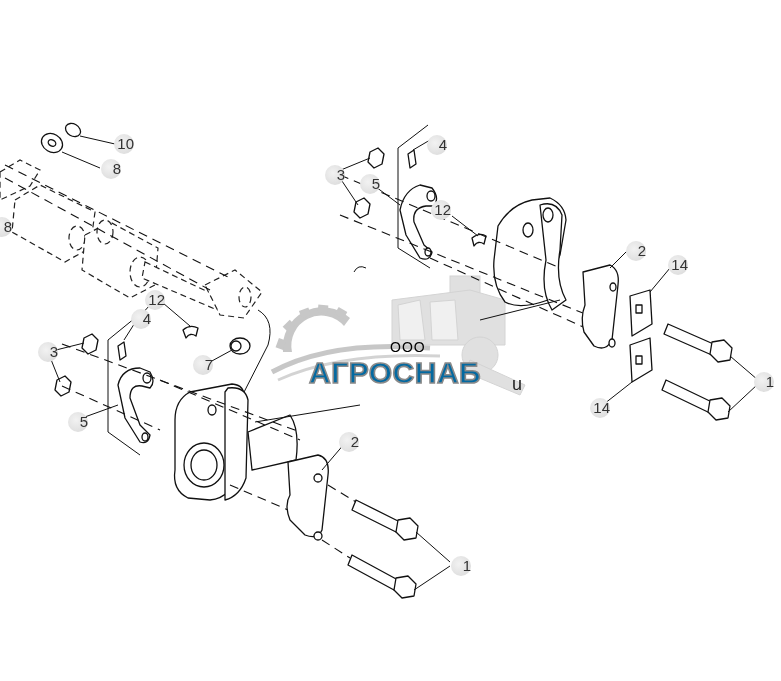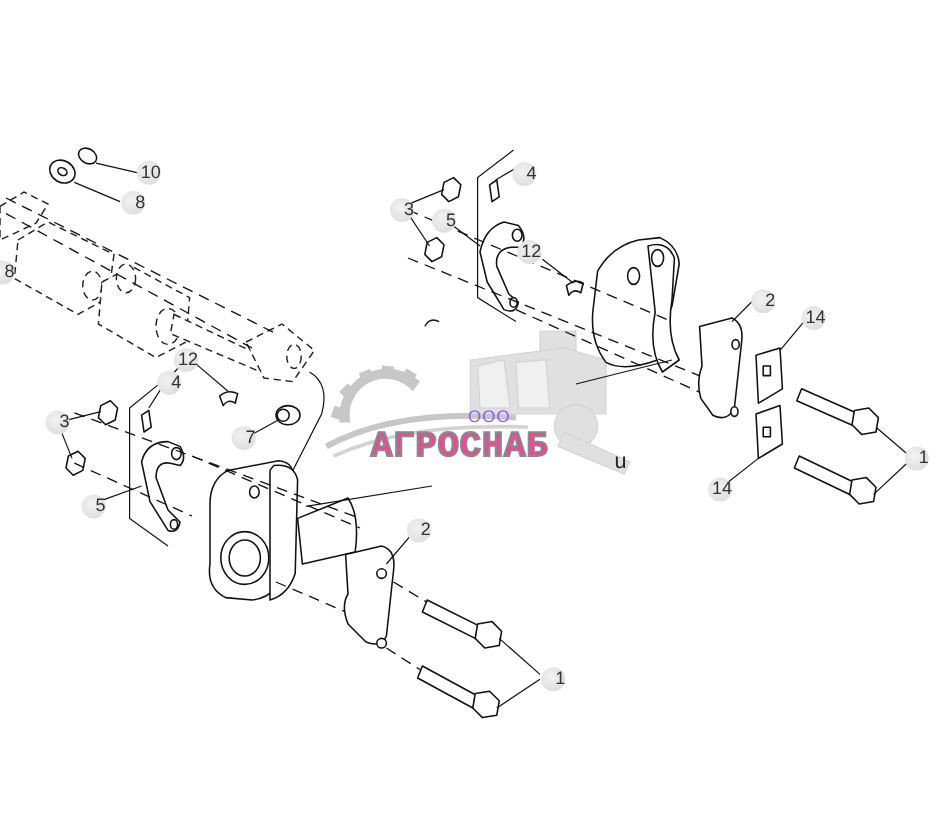--- a/index.html
+++ b/index.html
@@ -9,24 +9,24 @@
     svg.drawing { position: absolute; left: 0; top: 0; }
     .part { fill: #ffffff; stroke: #111; stroke-width: 1.3; stroke-linejoin: round; }
     .line { fill: none; stroke: #111; stroke-width: 1; }
     .dash { fill: none; stroke: #111; stroke-width: 1.1; stroke-dasharray: 9 6; }
     .ghost { fill: #fff; stroke: #222; stroke-width: 1.2; stroke-dasharray: 6 4; }
     .callout { position: absolute; width: 20px; height: 20px; border-radius: 50%;
                background: radial-gradient(circle at 40% 40%, #f2f2f2, #d7d7d7);
                color: #333; font-size: 15px; line-height: 20px; text-align: right; }
     .callout span { display: block; }
     .wm { position: absolute; pointer-events: none; }
-    .wm-text { position: absolute; left: 309px; top: 356px; font-family: Liberation Mono, monospace;
-               font-size: 30px; color: #ec4899; letter-spacing: 0.5px;
+    .wm-text { position: absolute; left: 309px; top: 356px; font-family: Liberation Sans, sans-serif;
+               font-size: 30px; color: #0369a1; letter-spacing: 0.5px;
                -webkit-text-stroke: 1.6px #8a8a8a; font-weight: bold; }
-    .wm-ooo { position: absolute; left: 390px; top: 339px; font-size: 14px; color: #8b5cf6;
+    .wm-ooo { position: absolute; left: 390px; top: 339px; font-size: 14px; color: #000000;
               letter-spacing: 1px; }
     .wm-u { position: absolute; left: 512px; top: 374px; font-size: 18px; color: #222; }
   </style>
 </head>
 <body>
 
 <div id="stage">
 
   <svg class="drawing" width="781" height="681" viewBox="0 0 781 681">
 

